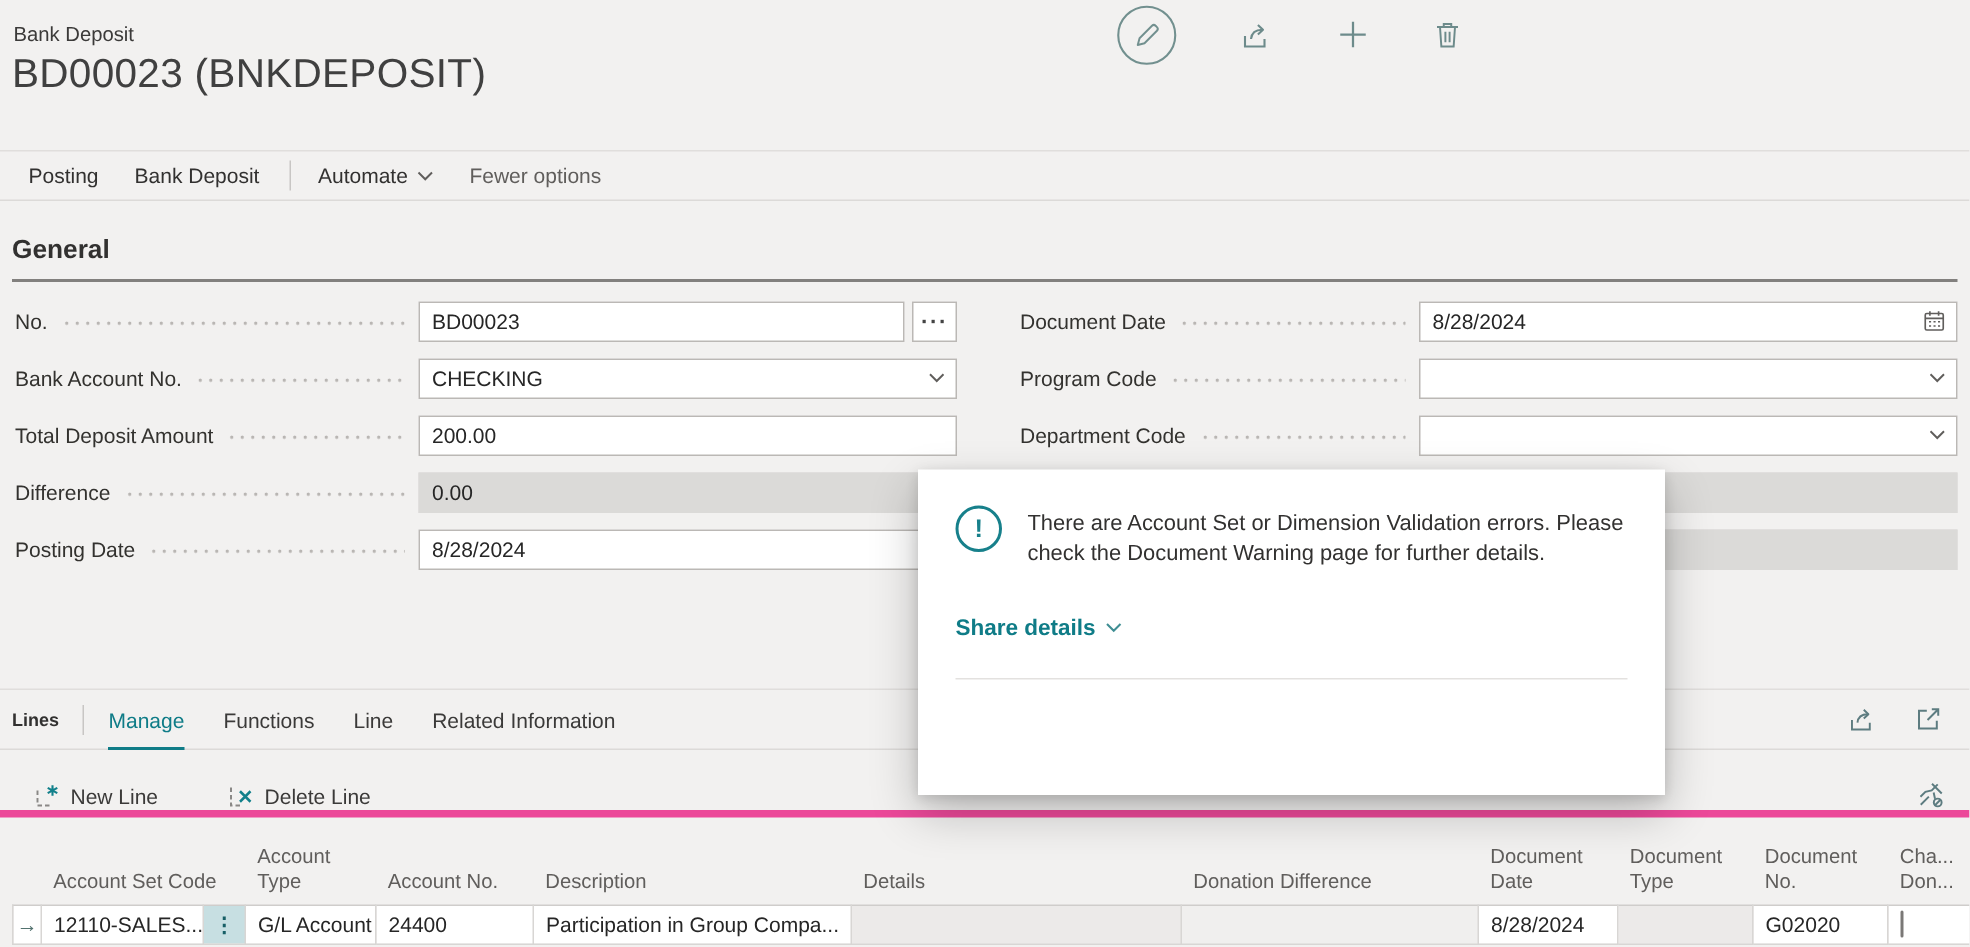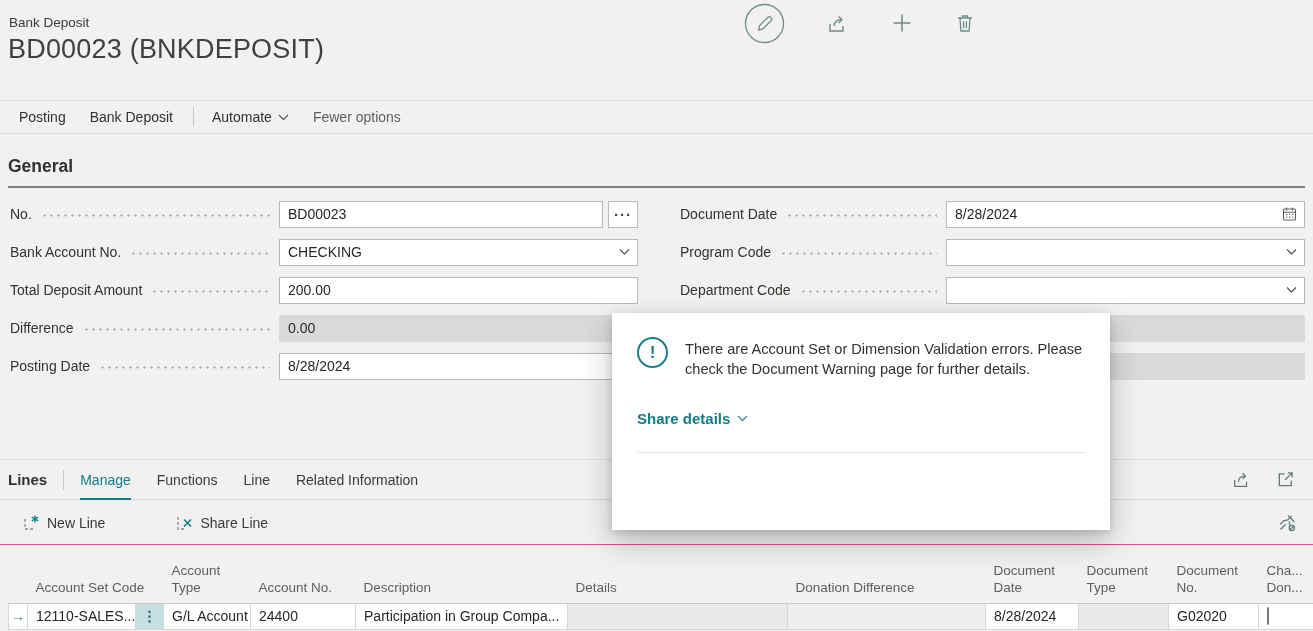--- a/index.html
+++ b/index.html
@@ -58,31 +58,31 @@
     position:relative; cursor:pointer; flex:none;
   }
   .toggle .knob { position:absolute; left:3px; top:3px; width:11px; height:11px; border-radius:50%; background:#4f4d4b; }
 
   
   .lines-tabs-row {
     position:absolute; top:459px; left:0; right:0; height:41px;
     border-top:1px solid #e0dedc; border-bottom:1px solid #dcdad8;
     display:flex; align-items:center; padding:0 18px 0 8px;
   }
-  .lines-title { font-size:15px; font-weight:600; color:#323130; }
+  .lines-title { font-size:12px; font-weight:600; color:#323130; }
   .lines-tabs-row .vdiv { margin:0 16px; }
   .tab { font-size:14px; color:#3b3a39; margin-right:26px; cursor:pointer; position:relative; }
   .tab.active { color:#0f7c87; }
   .tab.active::after { content:""; position:absolute; left:0; right:0; bottom:-12px; height:2px; background:#0f7c87; }
   .flex-sp { flex:1; }
   .hdr-ico { margin-left:24px; cursor:pointer; }
 
   .lines-toolbar {
     position:absolute; top:501px; left:0; right:0; height:44px;
-    border-bottom:1px solid #ec4899; display:flex; align-items:center; padding:0 16px 0 22px;gap:24px;
+    border-bottom:5px solid #ec4899; display:flex; align-items:flex-end; padding:0 16px 0 22px;
   }
   .tool { display:flex; align-items:center; gap:7px; margin-right:46px; font-size:14px; color:#3b3a39; cursor:pointer; }
 
   
   .grid-wrap { position:absolute; top:546px; left:8px; right:0; overflow:hidden; }
   table { border-collapse:collapse; table-layout:fixed; width:1310px; }
   th {
     font-size:13.5px; font-weight:400; color:#605e5c; text-align:left; vertical-align:bottom;
     padding:0 8px 7px 8px; height:57px; line-height:17px;
   }
@@ -317,21 +317,21 @@
     </span>
     <span>New Line</span>
   </span>
   <span class="tool">
     <span>
       <svg width="18" height="18" viewBox="0 0 18 18" fill="none">
           <path d="M3 3v12h6" stroke="#8a8886" stroke-width="1.3" stroke-dasharray="3 2"></path>
           <path d="M9 5.5l7 7M16 5.5l-7 7" stroke="#12808b" stroke-width="1.7"></path>
         </svg>
     </span>
-    <span>Share Line</span>
+    <span>Delete Line</span>
   </span>
   <span class="flex-sp"></span>
   <span class="hdr-ico">
     <span>
       <svg width="20" height="20" viewBox="0 0 20 20" fill="none" stroke="#5d7c80" stroke-width="1.3">
           <path d="M11 2.5l6.5 6.5M14.8 2.9l-4 4-4.2 1 -3.3 3.3M8.9 11.1l-5.4 5.4M12.1 8.3l.9 4.2"></path>
           <circle cx="14.8" cy="15" r="2.6"></circle>
           <path d="M13 16.8l3.6-3.6"></path>
         </svg>
     </span>

